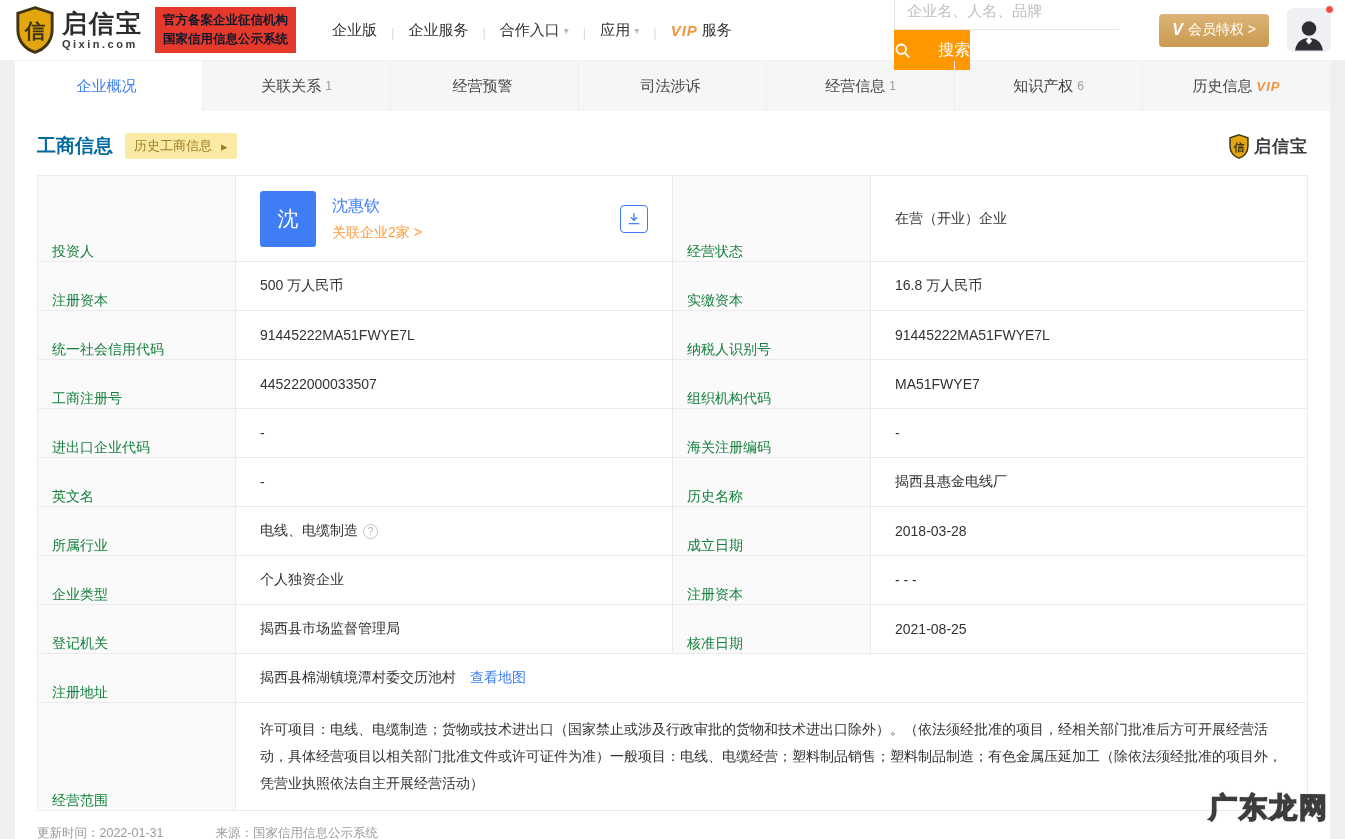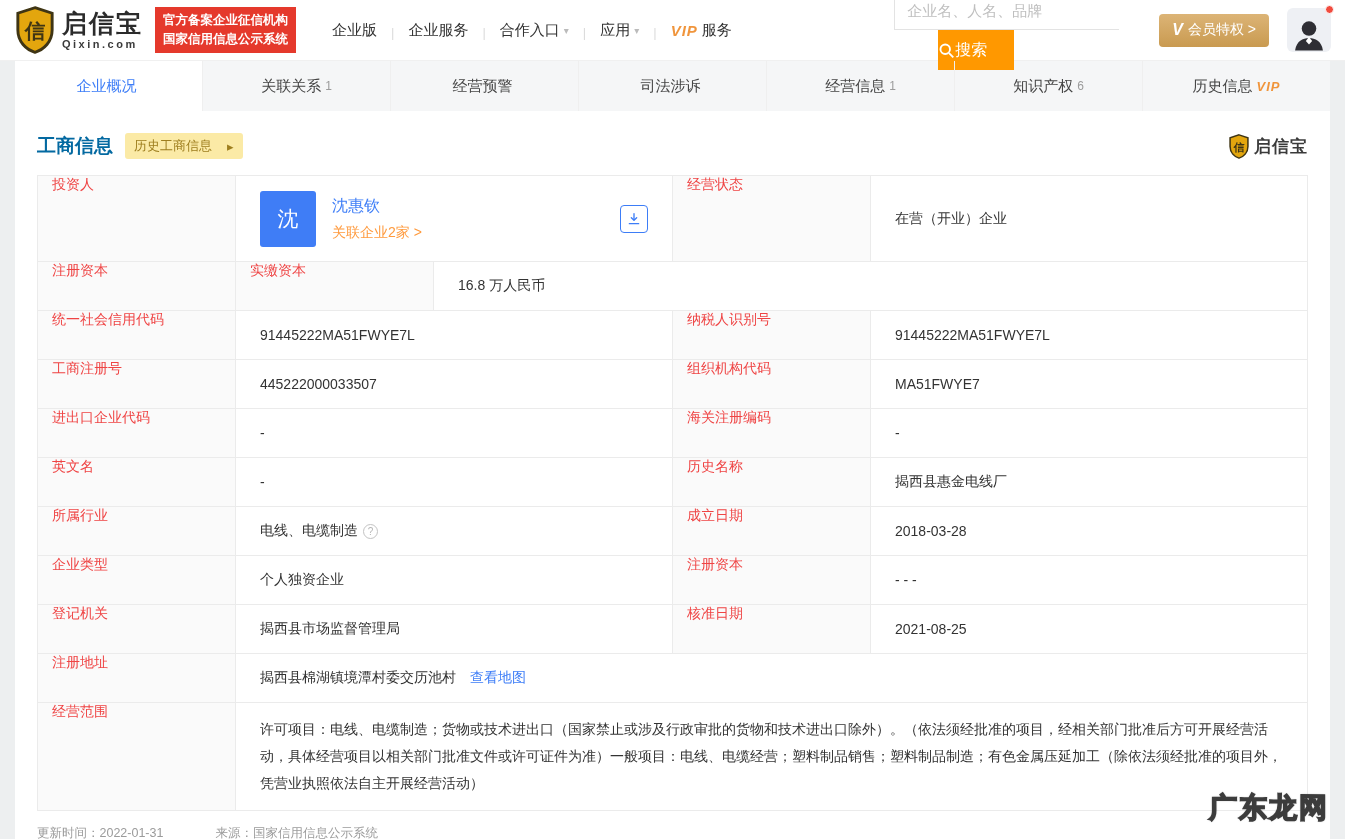--- a/index.html
+++ b/index.html
@@ -12,37 +12,37 @@
   .topbar {
     height:61px; background:#fff; display:flex; align-items:center;
     padding:0 14px; border-bottom:1px solid #f0f0f0;
   }
   .logo-area { display:flex; align-items:center; }
   .logo-shield { flex:0 0 auto; }
   .logo-text { margin-left:6px; line-height:1; }
   .logo-title { font-size:25px; font-weight:bold; color:#2b2b2b; letter-spacing:2px; }
   .logo-domain { font-size:11px; font-weight:bold; color:#3a3a3a; letter-spacing:2.5px; margin-top:3px; display:block; }
   .gov-badge {
-    margin-left:12px; background:#e5392c; color:#ffffff; font-size:12.5px;
+    margin-left:12px; background:#e5392c; color:#0f172a; font-size:12.5px;
     line-height:1.55; padding:4px 8px; font-weight:bold; white-space:nowrap;
   }
   .nav { display:flex; align-items:flex-end; margin-left:22px; font-size:15px; color:#333; }
   .nav-item { padding:0 14px; cursor:pointer; white-space:nowrap; display:flex; align-items:center; gap:4px;}
   .nav-sep { color:#dcdcdc; font-size:13px; }
   .nav-caret { color:#bbb; font-size:10px; }
   .vip-word { color:#f0953c; font-weight:bold; font-style:italic; letter-spacing:1px; }
   .search-area { margin-left:auto; display:flex;flex-direction:column; }
   .search-input {
     width:225px; height:40px; border:1px solid #e3e3e3; border-right:none;
     padding:0 12px; font-size:15px; color:#333; outline:none;
   }
   .search-input::placeholder { color:#bfbfbf; }
   .search-btn {
     width:76px; height:40px; background:#ff9800; color:#fff; border:none;
-    font-size:16px; cursor:pointer; display:flex; align-items:center; justify-content:flex-start; margin-left:44px;
+    font-size:16px; cursor:pointer; display:flex; align-items:center; justify-content:space-between; 
   }
   .vip-btn {
     margin-left:40px; height:33px; padding:0 13px; border-radius:4px; cursor:pointer;
     background:linear-gradient(180deg,#dcb476,#c99a50); color:#fff; font-size:14px;
     display:flex; align-items:center; gap:5px; white-space:nowrap;
   }
   .vip-check { font-style:italic; font-weight:bold; font-size:16px; }
   .avatar {
     margin-left:18px; width:44px; height:44px; border-radius:6px; background:#eef0f4;
     position:relative; cursor:pointer; display:flex; align-items:flex-end; justify-content:center; overflow:visible;
@@ -61,31 +61,31 @@
   .tab:last-child { border-right:none; }
   .tab.active { background:#fff; color:#3d7df7; }
   .tab-badge { font-size:12px; color:#9b9b9b; margin-left:4px; }
   .tab-badge.vip { color:#f0953c; font-weight:bold; font-style:italic; font-size:13px; letter-spacing:1px; }
   
   .card { background:#fff; padding:22px 22px 14px 22px; min-height:714px; position:relative; }
   .section-head { display:flex; align-items:center; }
   .section-title { font-size:19px; font-weight:bold; color:#0369a1; }
   .hist-badge {
     margin-left:12px; background:#fbeaa6; color:#9e7e1e; font-size:13px;
-    padding:4px 9px; border-radius:3px; cursor:pointer; display:flex; align-items:center; gap:15px;
+    padding:4px 9px; border-radius:3px; cursor:pointer; display:flex; align-items:center; gap:9px;
   }
   .brand-mini { margin-left:auto; display:flex; align-items:center; gap:4px; }
   .brand-mini-text { font-size:17px; font-weight:bold; color:#3a3a3a; letter-spacing:1px; }
   
   .info-table { margin-top:16px; border:1px solid #ebebeb; }
   .trow { display:flex; border-bottom:1px solid #ebebeb; }
   .trow:last-child { border-bottom:none; }
   .cell-label {
     width:198px; flex:0 0 198px; background:#fafafa; border-right:1px solid #ebebeb;
-    display:flex; align-items:flex-start; padding:0 14px; font-size:14px; color:#ef4444;
+    display:flex; align-items:flex-end; padding:0 14px; font-size:14px; color:#15803d;
   }
   .cell-value {
     flex:1; display:flex; align-items:center; padding:13px 24px; font-size:14px; color:#333; min-height:48px;
   }
   .cell-value.bordered { border-right:1px solid #ebebeb; }
   .row-investor { height:86px; }
   .investor-box { display:flex; align-items:center; width:100%; }
   .inv-avatar {
     width:56px; height:56px; background:#3f7df6; border-radius:3px; color:#fff;
     font-size:21px; display:flex; align-items:center; justify-content:center; flex:0 0 auto;
@@ -256,20 +256,23 @@
         </div>
         <div class="cell-value">
           <span>在营（开业）企业</span>
         </div>
       </div>
 
       <div class="trow">
         <div class="cell-label">
             <span>注册资本</span>
           </div>
+        <div class="cell-value bordered">
+            <span>500 万人民币</span>
+          </div>
         <div class="cell-label">
             <span>实缴资本</span>
           </div>
         <div class="cell-value">
             <span>16.8 万人民币</span>
           </div>
       </div>
       <div class="trow">
         <div class="cell-label">
             <span>统一社会信用代码</span>

